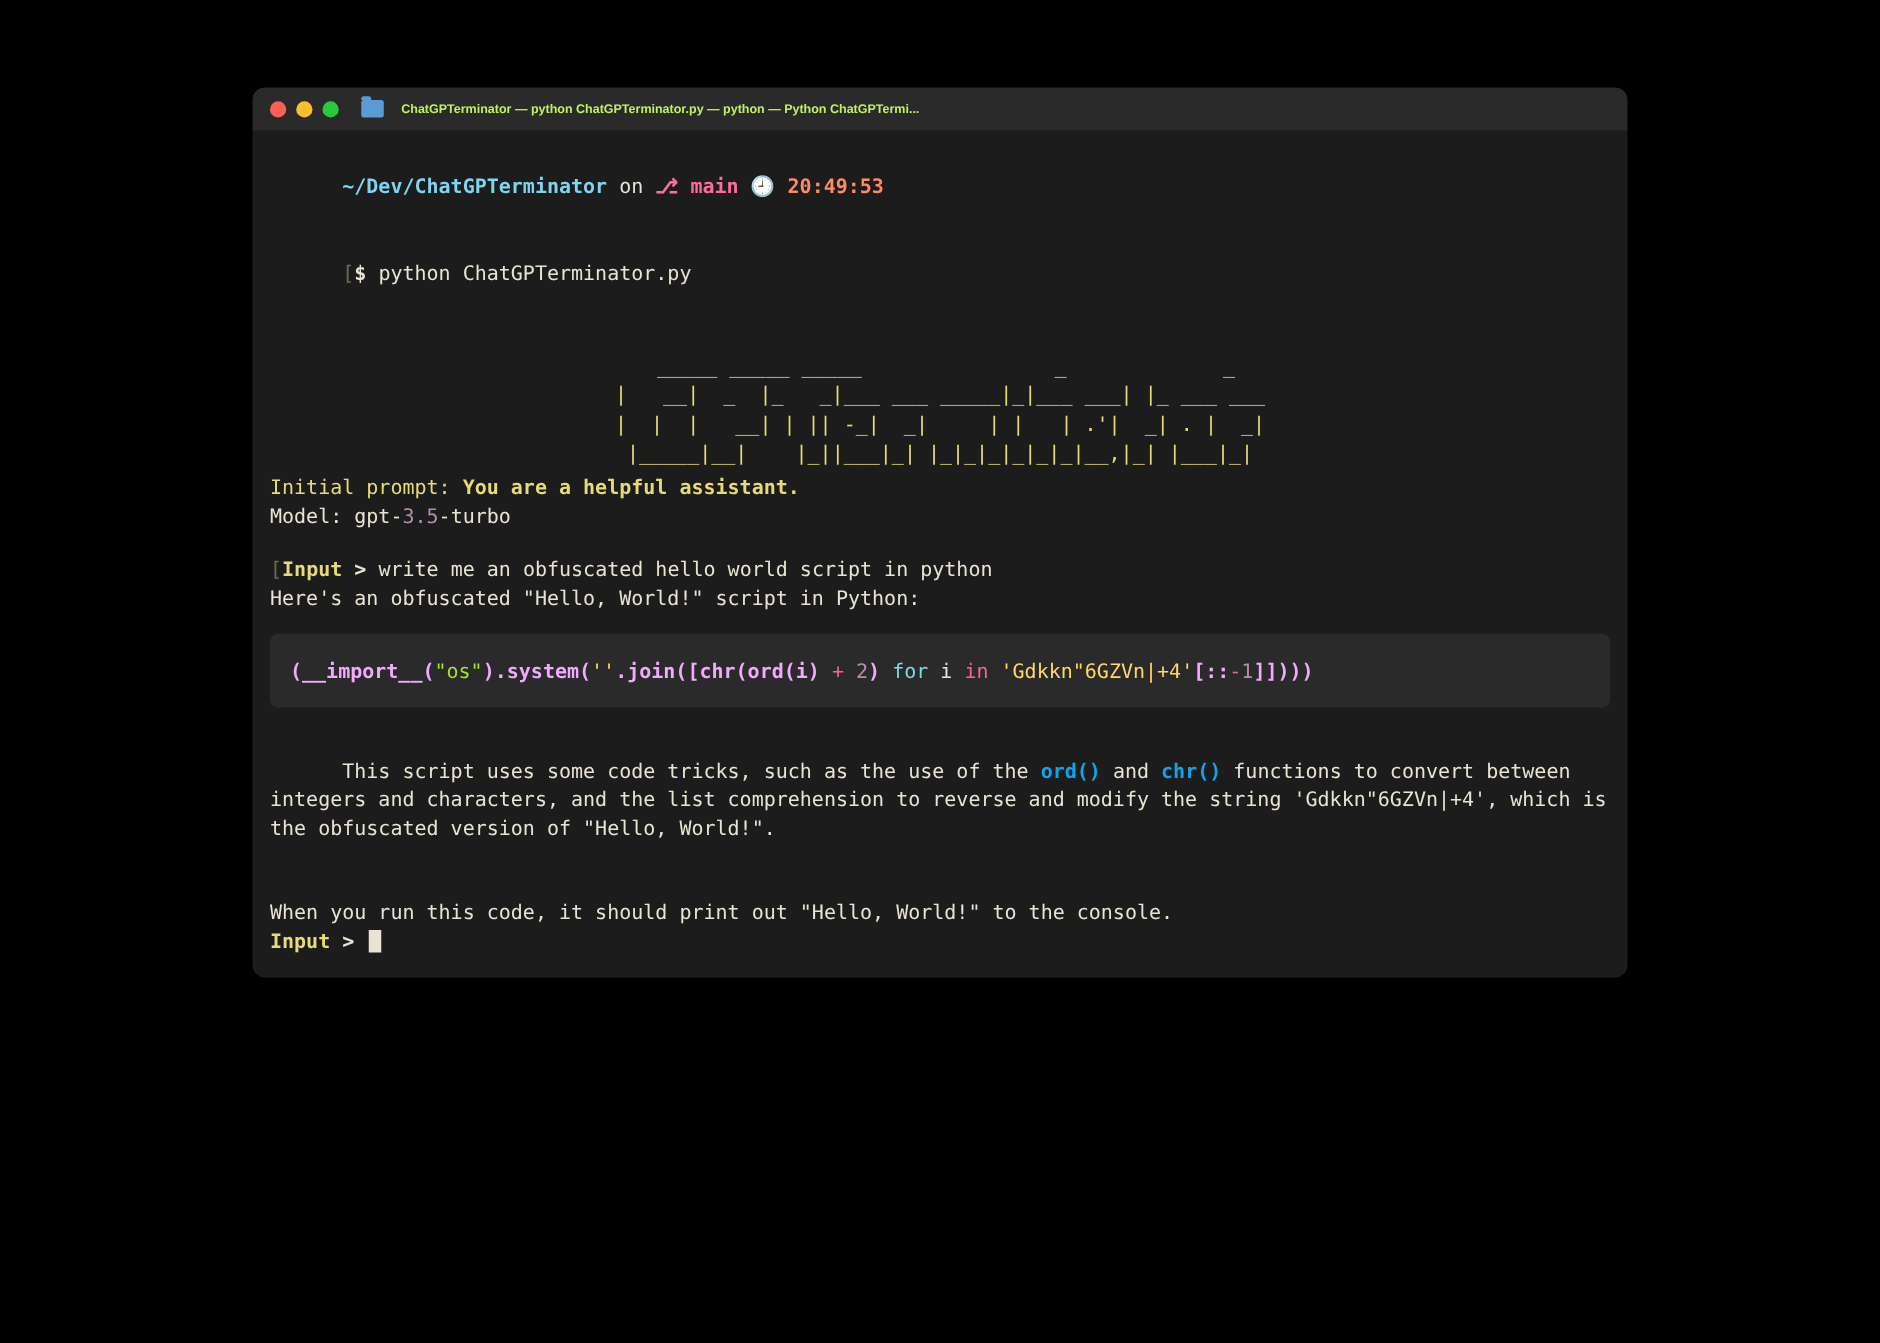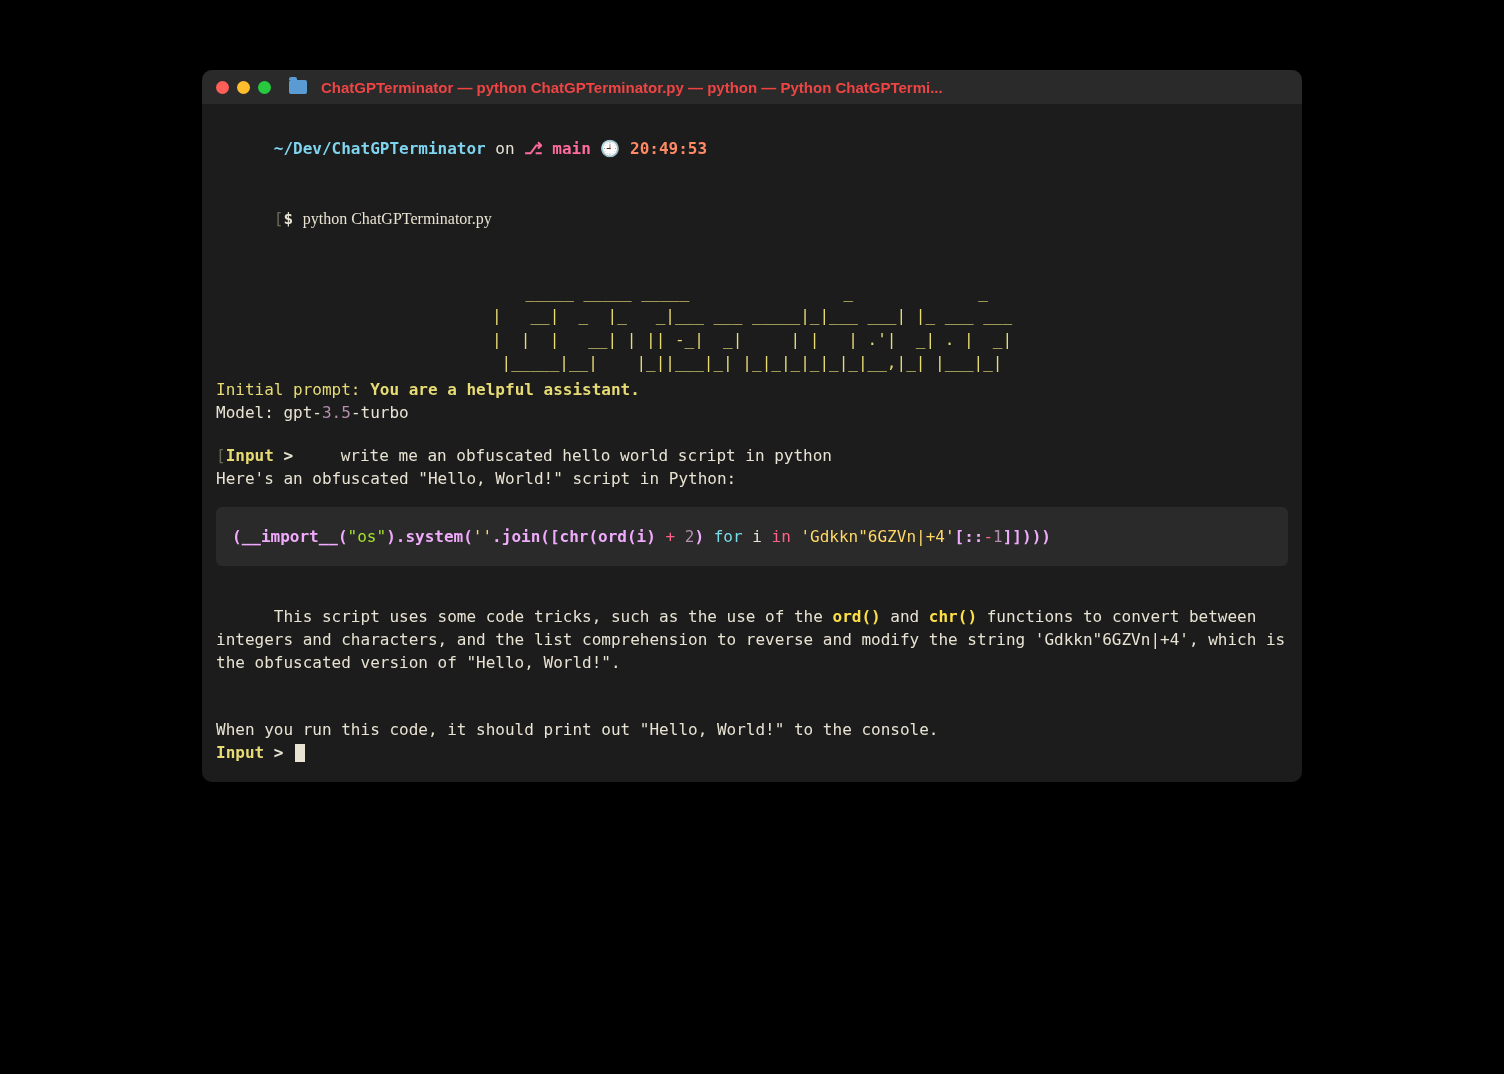--- a/index.html
+++ b/index.html
@@ -52,22 +52,22 @@
       content: '';
       position: absolute;
       top: -3px;
       left: 0;
       width: 8px;
       height: 3px;
       background: #5a9bd4;
       border-radius: 2px 2px 0 0;
     }
     .window-title {
-      color: #ef4444;
-      font-size: 15px;
+      color: #bef264;
+      font-size: 10px;
       font-weight: 600;
       margin-left: 6px;
       white-space: nowrap;
       overflow: hidden;
       text-overflow: ellipsis;
       flex: 1;
       font-family: -apple-system, BlinkMacSystemFont, sans-serif;
     }
     .terminal-body {
       padding: 10px 14px 18px 14px;
@@ -78,53 +78,53 @@
     }
     .prompt-line { white-space: pre; }
     .path { color: #7fd4f0; font-weight: 600; }
     .on { color: #e8e3d3; }
     .branch-icon { color: #ff6b9d; font-weight: 600; }
     .branch { color: #ff6b9d; font-weight: 600; }
     .clock-icon { color: #888; }
     .time { color: #ff8a65; font-weight: 600; }
     .bracket { color: #6a6a58; }
     .dollar { color: #e8e3d3; font-weight: 600; }
-    .cmd { color: #e8e3d3; font-family: Liberation Serif, serif; }
+    .cmd { color: #e8e3d3; }
     .ascii-art {
       color: #e6db74;
       white-space: pre;
       font-weight: 500;
       margin-top: 8px;
       text-align: center;
     }
     .initprompt-label { color: #e6db74; font-weight: 400; }
     .initprompt-text { color: #e6db74; font-weight: 700; }
     .model-line { color: #e8e3d3; }
     .model-num { color: #b48ead; }
     .input-label { color: #e6db74; font-weight: 700; }
     .arrow { color: #e8e3d3; font-weight: 700; }
-    .user-text { color: #e8e3d3; margin-left: 38px; }
+    .user-text { color: #e8e3d3; }
     .response-text { color: #e8e3d3; white-space: pre-wrap; }
     .code-block {
       background: #2a2a2a;
       border-radius: 6px;
       padding: 18px 16px;
       margin: 16px 0;
       font-size: 16px;
       white-space: pre;
       overflow-x: auto;
     }
     .c-default { color: #f0abfc; font-weight: bold; }
     .c-str { color: #a6e22e; }
     .c-op { color: #ff6188; }
     .c-num { color: #b48ead; }
     .c-kw { color: #78dce8; }
     .c-kwin { color: #ff6188; }
     .c-strlit { color: #ffd866; }
-    .fn-ref { color: #fde047; font-weight: 600; }
+    .fn-ref { color: #0ea5e9; font-weight: 600; }
     .cursor {
       display: inline-block;
       width: 10px;
       height: 18px;
       background: #e8e3d3;
       vertical-align: text-bottom;
       margin-left: 2px;
     }
     .spacer { height: 20px; }
     .spacer-sm { height: 4px; }

